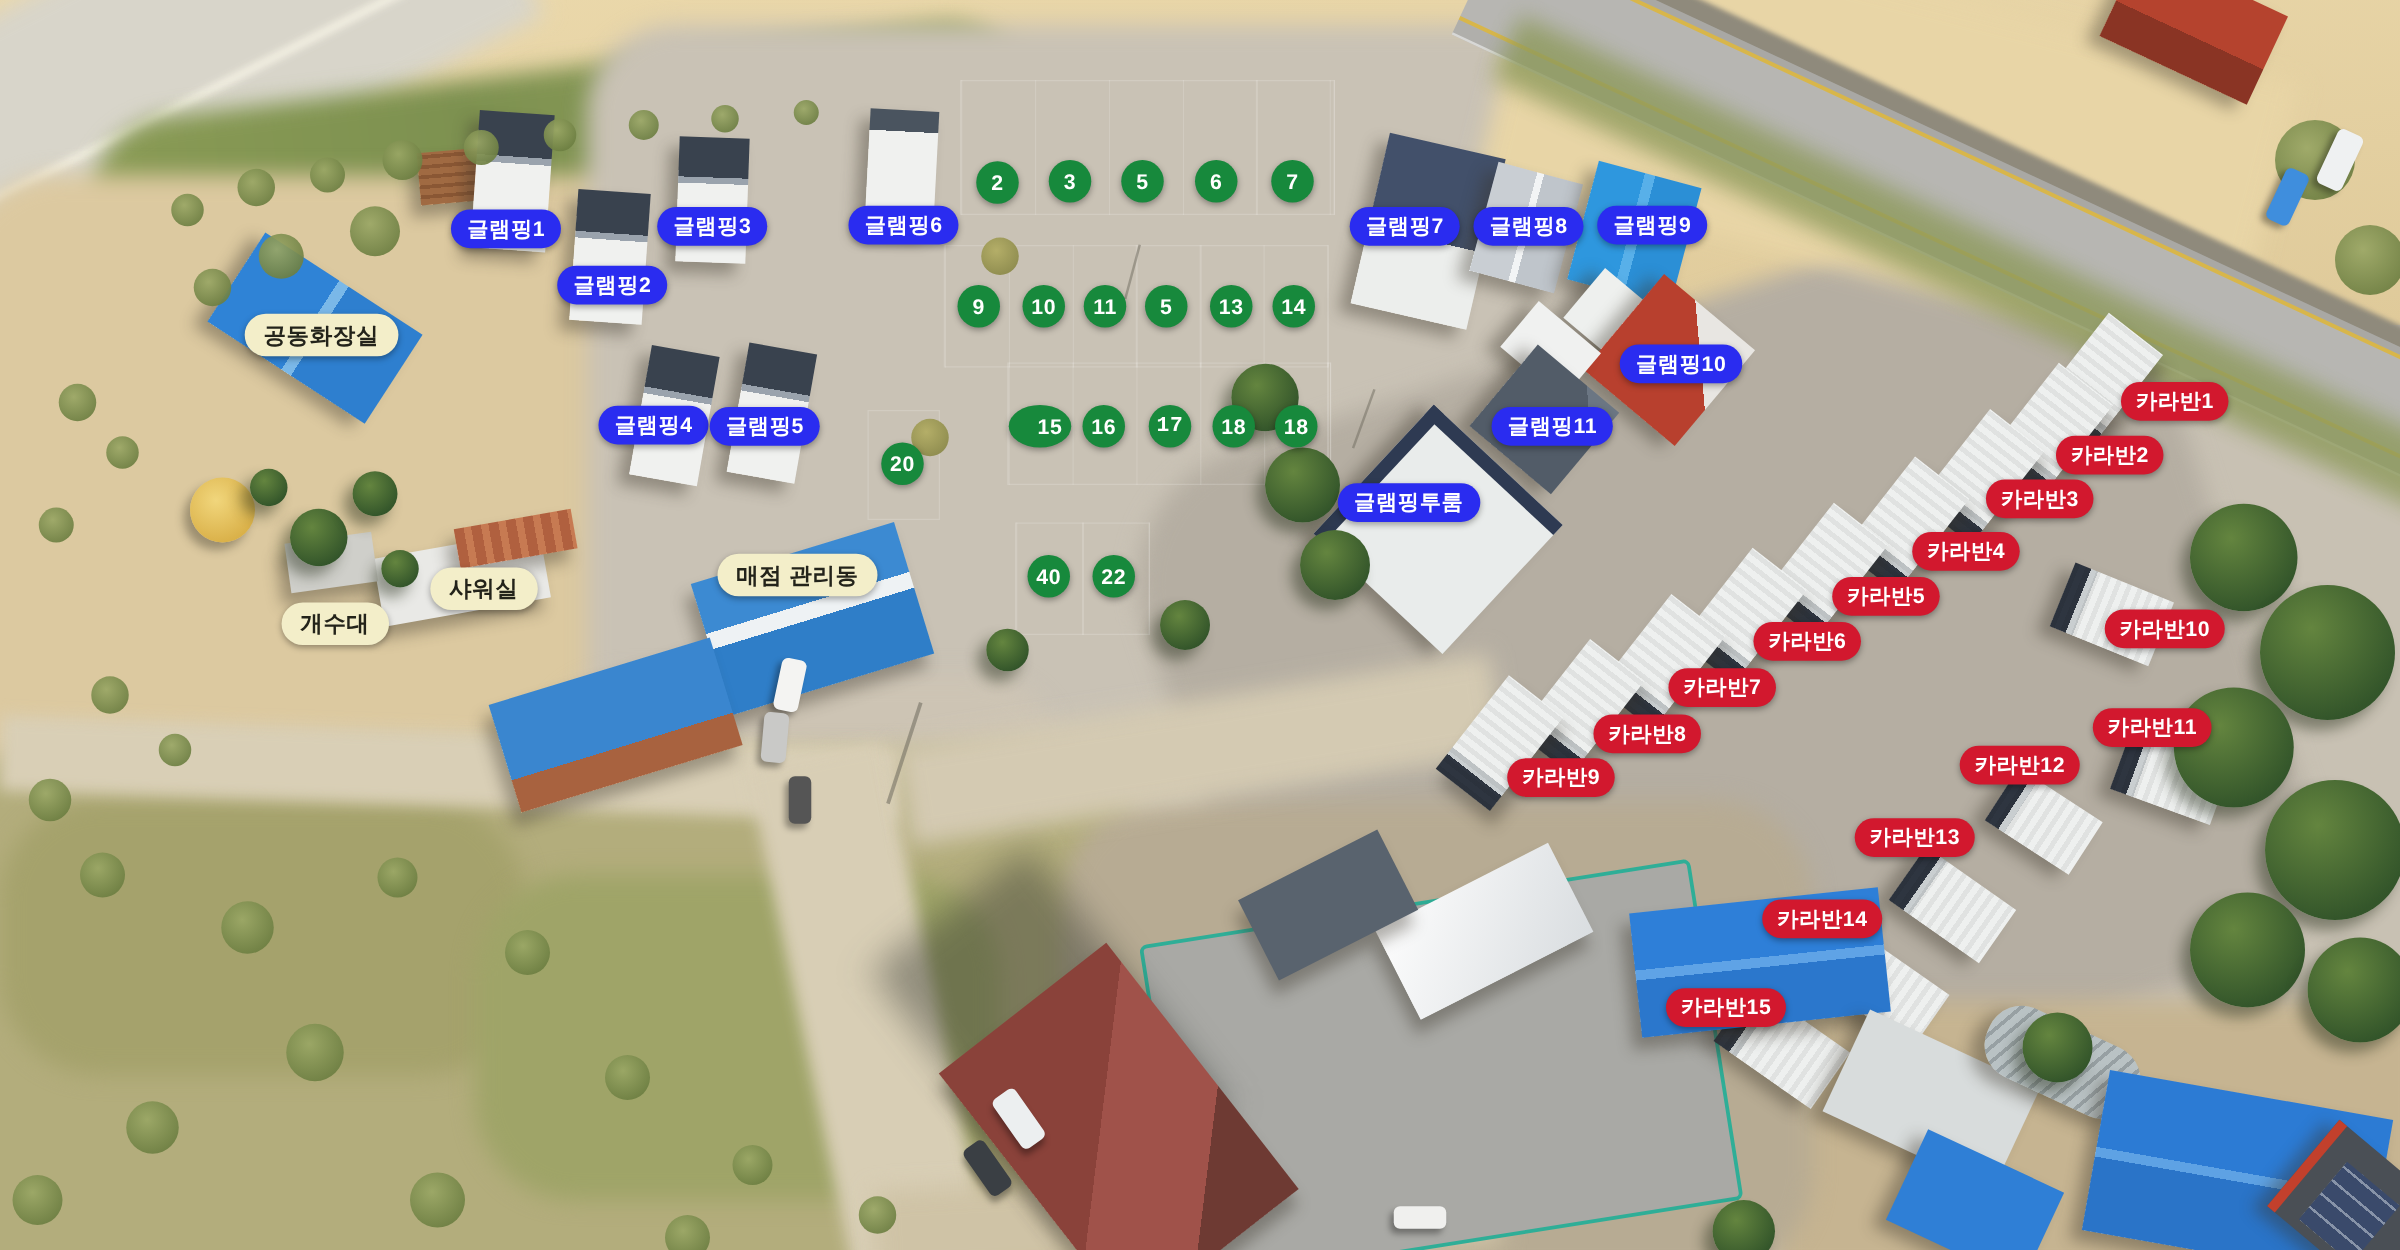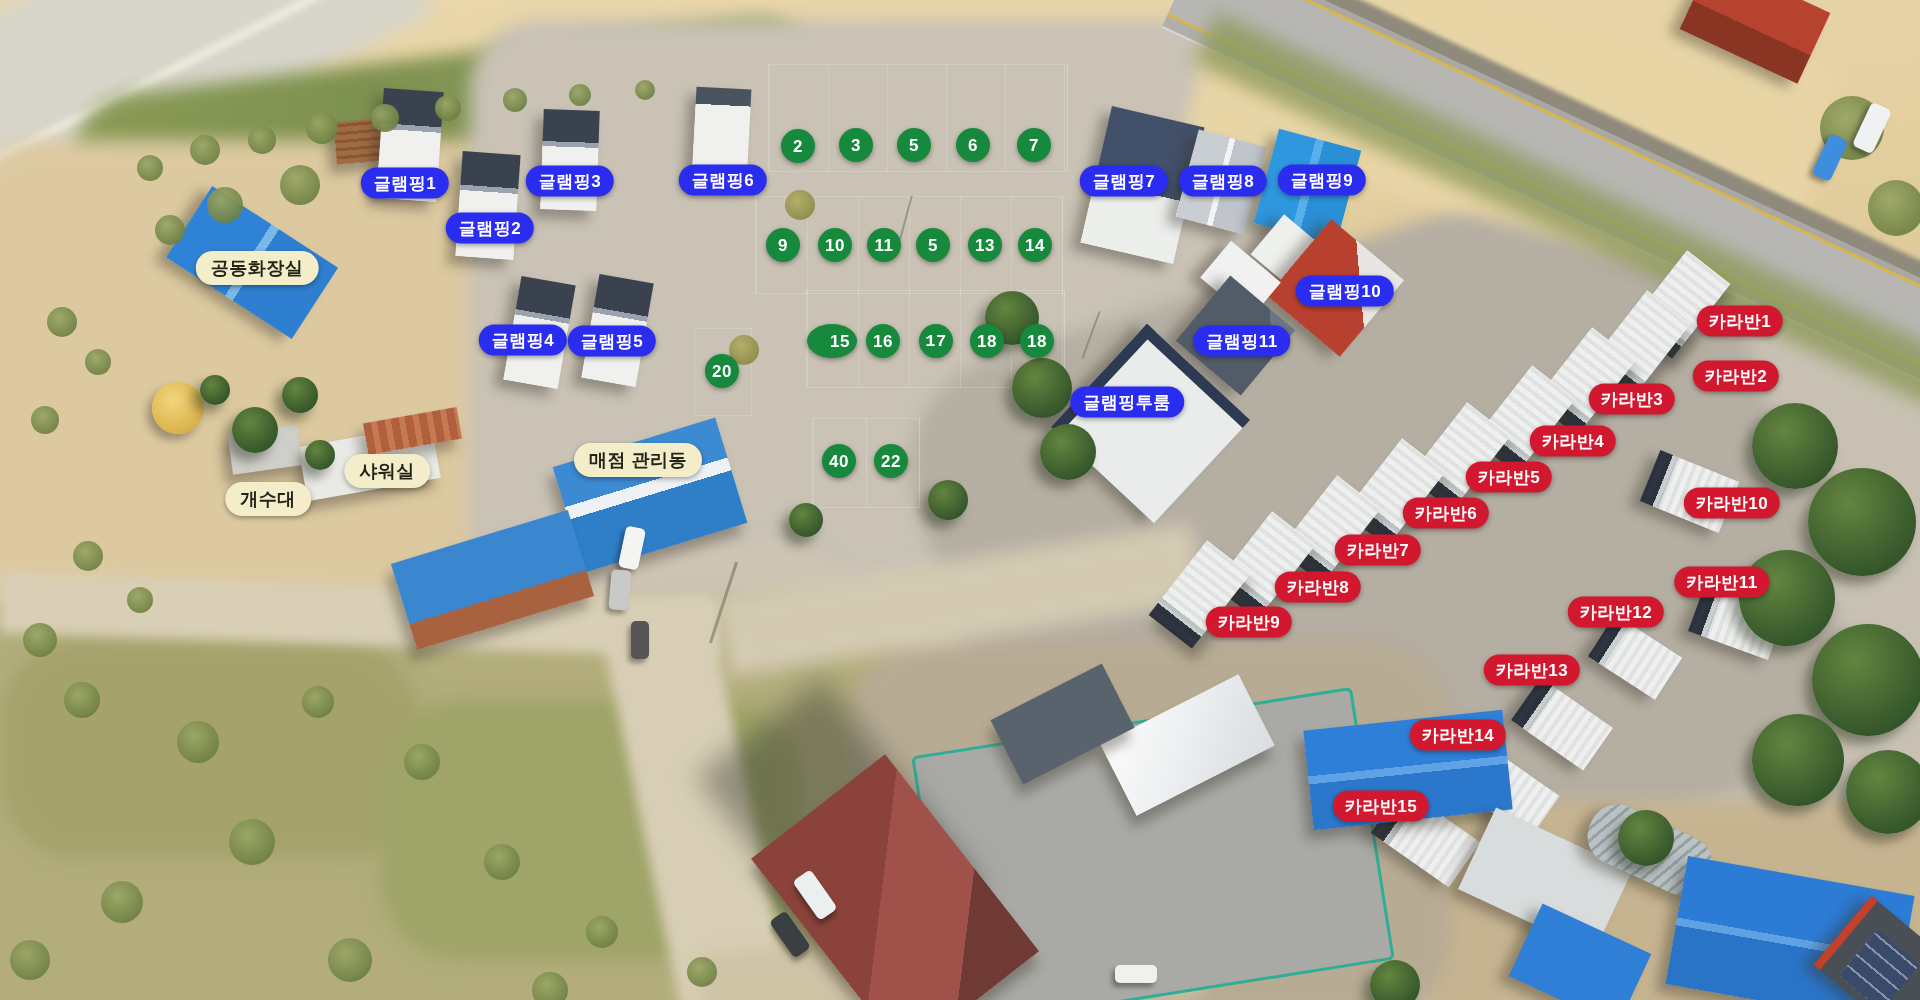--- a/index.html
+++ b/index.html
@@ -202,21 +202,21 @@
       <div class="marker m-site" style="left: 1035px; top: 245px;">14</div>
       <div class="marker m-site" style="left: 832px; top: 341px; padding-left: 16px;">15</div>
       <div class="marker m-site" style="left: 883px; top: 341px;">16</div>
       <div class="marker m-site" style="left: 936px; top: 341px; font-family: Liberation Mono, monospace;">17</div>
       <div class="marker m-site" style="left: 987px; top: 341px;">18</div>
       <div class="marker m-site" style="left: 1037px; top: 341px;">18</div>
       <div class="marker m-site" style="left: 722px; top: 371px;">20</div>
       <div class="marker m-site" style="left: 839px; top: 461px;">40</div>
       <div class="marker m-site" style="left: 891px; top: 461px;">22</div>
       <div class="marker m-caravan" style="left: 1740px; top: 321px;">카라반1</div>
-      <div class="marker m-caravan" style="left: 1688px; top: 376px; margin-left: 48px;">카라반2</div>
+      <div class="marker m-caravan" style="left: 1688px; top: 364px;">카라반2</div>
       <div class="marker m-caravan" style="left: 1632px; top: 399px;">카라반3</div>
       <div class="marker m-caravan" style="left: 1573px; top: 441px;">카라반4</div>
       <div class="marker m-caravan" style="left: 1509px; top: 477px;">카라반5</div>
       <div class="marker m-caravan" style="left: 1446px; top: 513px;">카라반6</div>
       <div class="marker m-caravan" style="left: 1378px; top: 550px;">카라반7</div>
       <div class="marker m-caravan" style="left: 1318px; top: 587px;">카라반8</div>
       <div class="marker m-caravan" style="left: 1249px; top: 622px;">카라반9</div>
       <div class="marker m-caravan" style="left: 1732px; top: 503px;">카라반10</div>
       <div class="marker m-caravan" style="left: 1722px; top: 582px;">카라반11</div>
       <div class="marker m-caravan" style="left: 1616px; top: 612px;">카라반12</div>

